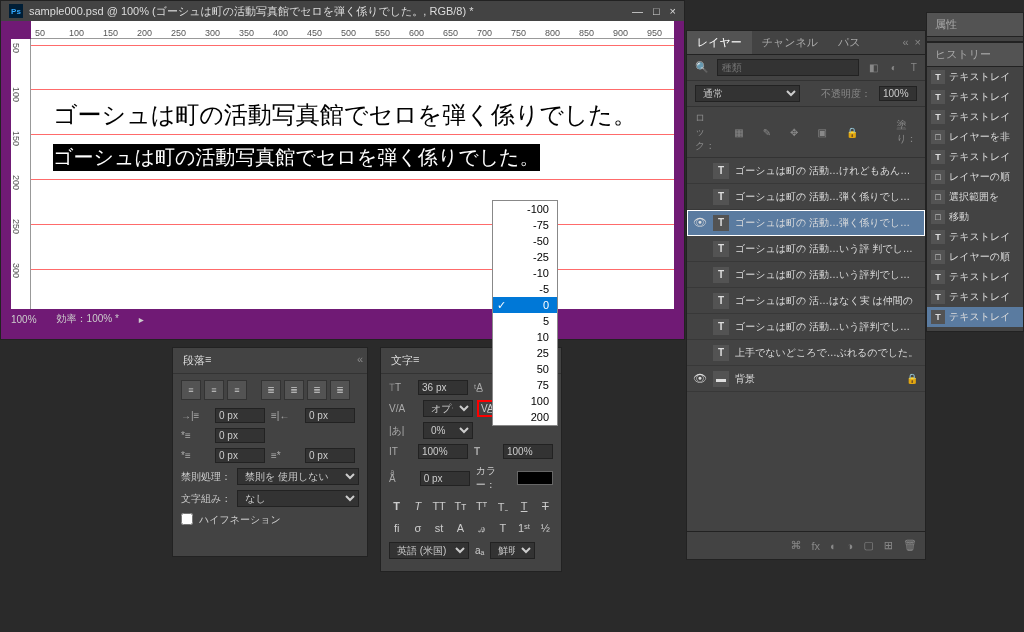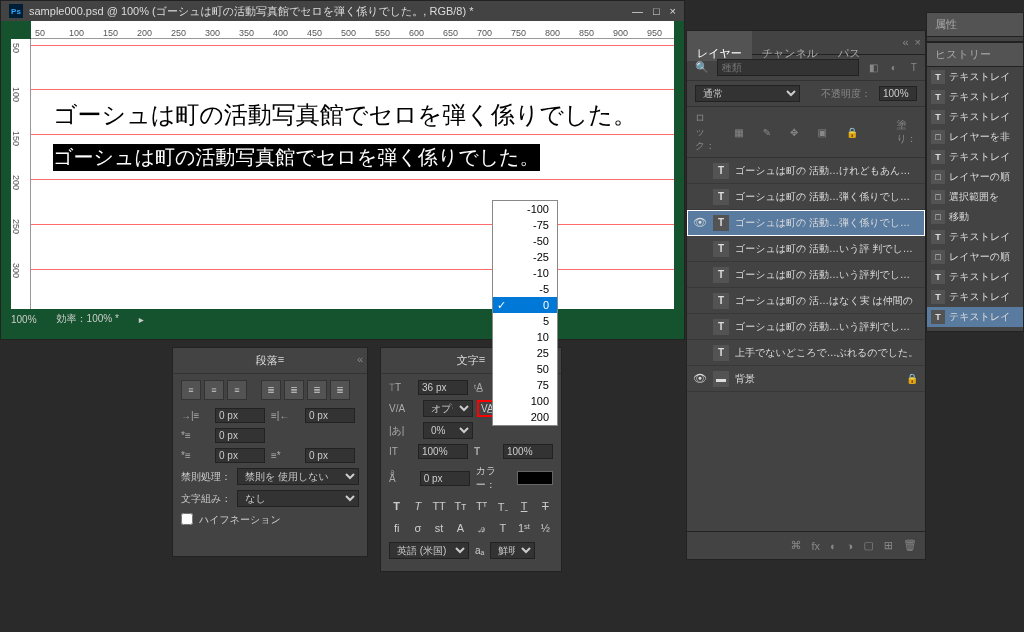--- a/index.html
+++ b/index.html
@@ -1,17 +1,17 @@
 <!DOCTYPE html>
 <html><head>
 <meta charset="utf-8">
 <style>
 * { margin: 0; padding: 0; box-sizing: border-box; }
 body { width: 1024px; height: 632px; background: #2a2a2a; font-family: "Hiragino Kaku Gothic ProN", "Meiryo", sans-serif; font-size: 11px; color: #ccc; overflow: hidden; position: relative; }
-.main-window { position: absolute; top: 0; left: 0; width: 685px; height: 340px; background: #14532d; border: 1px solid #222; }
+.main-window { position: absolute; top: 0; left: 0; width: 685px; height: 340px; background: #701a75; border: 1px solid #222; }
 .titlebar { height: 20px; background: #434343; display: flex; align-items: center; padding: 0 8px; color: #ddd; font-size: 11px; }
 .titlebar .ps-icon { width: 14px; height: 14px; background: #001e36; color: #31a8ff; display: flex; align-items: center; justify-content: center; font-size: 8px; font-weight: bold; margin-right: 6px; }
 .titlebar .title { flex: 1; }
 .win-controls { display: flex; gap: 10px; }
 .win-controls span { cursor: pointer; }
 .ruler-h { position: absolute; top: 20px; left: 30px; right: 10px; height: 18px; background: #fff; border-bottom: 1px solid #999; display: flex; align-items: flex-end; }
 .ruler-h .tick { position: absolute; font-size: 9px; color: #555; }
 .ruler-v { position: absolute; top: 38px; left: 10px; width: 20px; bottom: 30px; background: #fff; border-right: 1px solid #999; }
 .ruler-v .tick { position: absolute; font-size: 9px; color: #555; writing-mode: vertical-rl; }
 .canvas { position: absolute; top: 38px; left: 30px; right: 10px; bottom: 30px; background: #fff; overflow: hidden; }
@@ -20,21 +20,21 @@
 .canvas-text.selected { background: #000; color: #fff; }
 .status-bar { position: absolute; bottom: 10px; left: 10px; right: 10px; height: 20px; display: flex; align-items: center; font-size: 10px; color: #ccc; gap: 20px; }
 
 .dropdown { position: absolute; top: 200px; left: 492px; width: 66px; background: #fff; border: 1px solid #888; z-index: 100; }
 .dropdown-item { padding: 2px 8px 2px 20px; font-size: 11px; color: #000; cursor: pointer; position: relative; text-align: right; }
 .dropdown-item.selected { background: #0078d7; color: #fff; }
 .dropdown-item.selected::before { content: "✓"; position: absolute; left: 4px; }
 
 .layers-panel { position: absolute; top: 30px; right: 98px; width: 240px; height: 530px; background: #434343; border: 1px solid #222; }
 .panel-tabs { display: flex; height: 24px; border-bottom: 1px solid #222; }
-.panel-tab { padding: 15px 10px; font-size: 11px; color: #aaa; cursor: pointer; }
+.panel-tab { padding: 4px 10px; font-size: 11px; color: #aaa; cursor: pointer; }
 .panel-tab.active { background: #535353; color: #fff; }
 .panel-header-row { display: flex; align-items: center; padding: 4px 8px; gap: 8px; border-bottom: 1px solid #333; }
 .search-row input { flex: 1; background: #333; border: 1px solid #222; color: #aaa; padding: 2px 4px; font-size: 10px; }
 .filter-icons { display: flex; gap: 6px; }
 .filter-icons span { width: 14px; height: 14px; display: flex; align-items: center; justify-content: center; color: #888; font-size: 10px; }
 .blend-row select, .blend-row input { background: #333; border: 1px solid #222; color: #ccc; font-size: 10px; padding: 1px 3px; }
 .blend-row .opacity-label { font-size: 10px; color: #888; margin-left: 13px; }
 .lock-row { font-size: 10px; color: #888; gap: 19px; }
 .layer-list { overflow-y: auto; }
 .layer-item { display: flex; align-items: center; padding: 4px 6px; border-bottom: 1px solid #383838; min-height: 26px; gap: 6px; cursor: pointer; }
@@ -51,21 +51,21 @@
 .history-panel { position: absolute; top: 42px; right: 0; width: 98px; height: 290px; background: #434343; border: 1px solid #222; overflow: hidden; }
 .small-tab { padding: 4px 8px; font-size: 11px; color: #aaa; background: #535353; border-bottom: 1px solid #222; }
 .history-list { overflow: hidden; }
 .history-item { display: flex; align-items: center; padding: 3px 4px; gap: 4px; font-size: 10px; color: #ddd; white-space: nowrap; cursor: pointer; }
 .history-item.selected { background: #5a7ba0; }
 .history-icon { width: 14px; height: 14px; background: #535353; display: flex; align-items: center; justify-content: center; font-size: 9px; font-weight: bold; }
 
 .float-panel { position: absolute; background: #434343; border: 1px solid #222; }
 .paragraph-panel { top: 347px; left: 172px; width: 196px; height: 210px; }
 .char-panel { top: 347px; left: 380px; width: 182px; height: 225px; }
-.float-tab { padding: 5px 10px; font-size: 11px; color: #ddd; border-bottom: 1px solid #333; display: flex; justify-content: center; }
+.float-tab { padding: 5px 10px; font-size: 11px; color: #ddd; border-bottom: 1px solid #333; display: flex; justify-content: flex-start; }
 .panel-body { padding: 6px 8px; }
 .align-btns { display: flex; gap: 3px; margin-bottom: 8px; }
 .align-btn { width: 20px; height: 20px; background: #535353; border: 1px solid #333; display: flex; align-items: center; justify-content: center; font-size: 9px; cursor: pointer; }
 .field-row { display: flex; align-items: center; gap: 6px; margin-bottom: 5px; font-size: 10px; }
 .field-row .lbl { color: #aaa; font-size: 10px; width: 28px; }
 .field-row input, .field-row select { background: #333; border: 1px solid #222; color: #ccc; font-size: 10px; padding: 1px 3px; width: 50px; }
 .highlight-icon { outline: 2px solid red; padding: 1px 2px; }
 .checkbox-row { display: flex; gap: 6px; font-size: 10px; color: #ccc; margin-top: 6px; }
 .checkbox-row input { width: 12px; height: 12px; }
 .tt-row { display: flex; gap: 6px; margin: 6px 0; }

